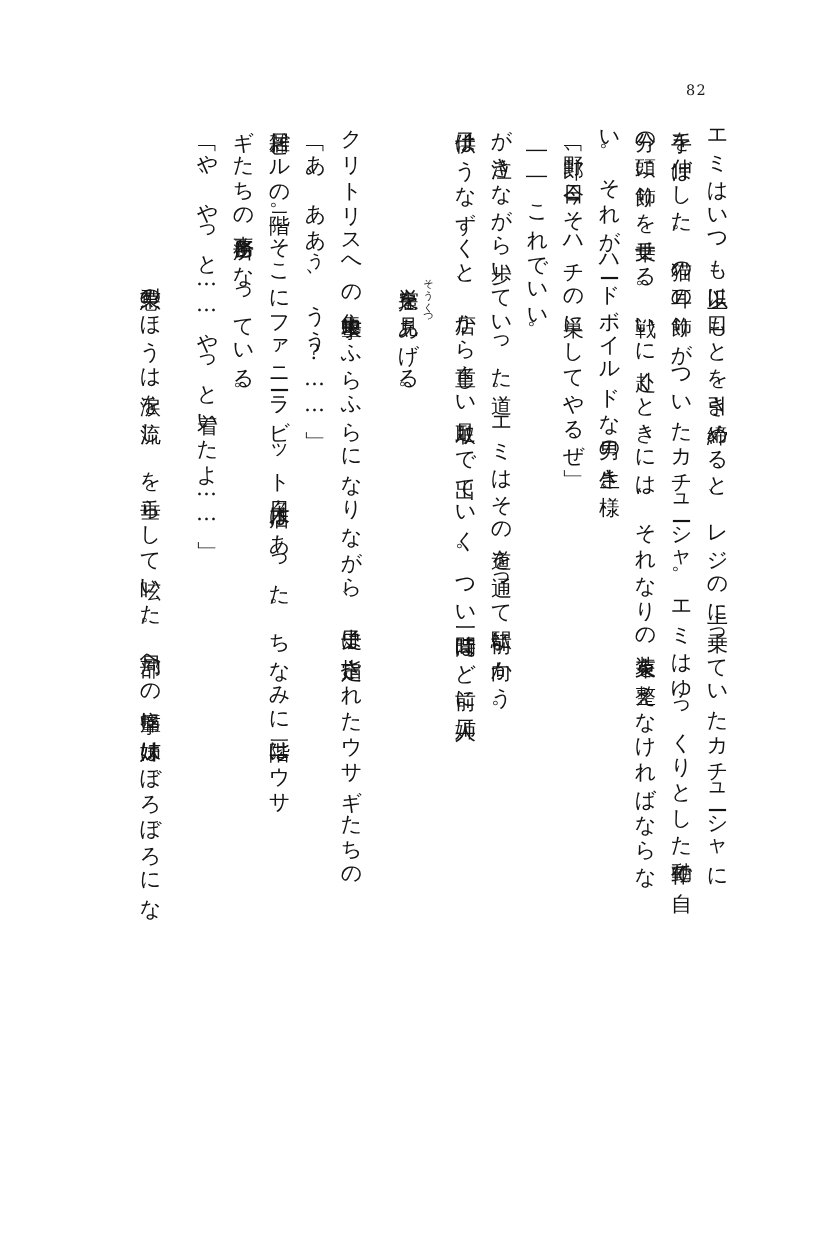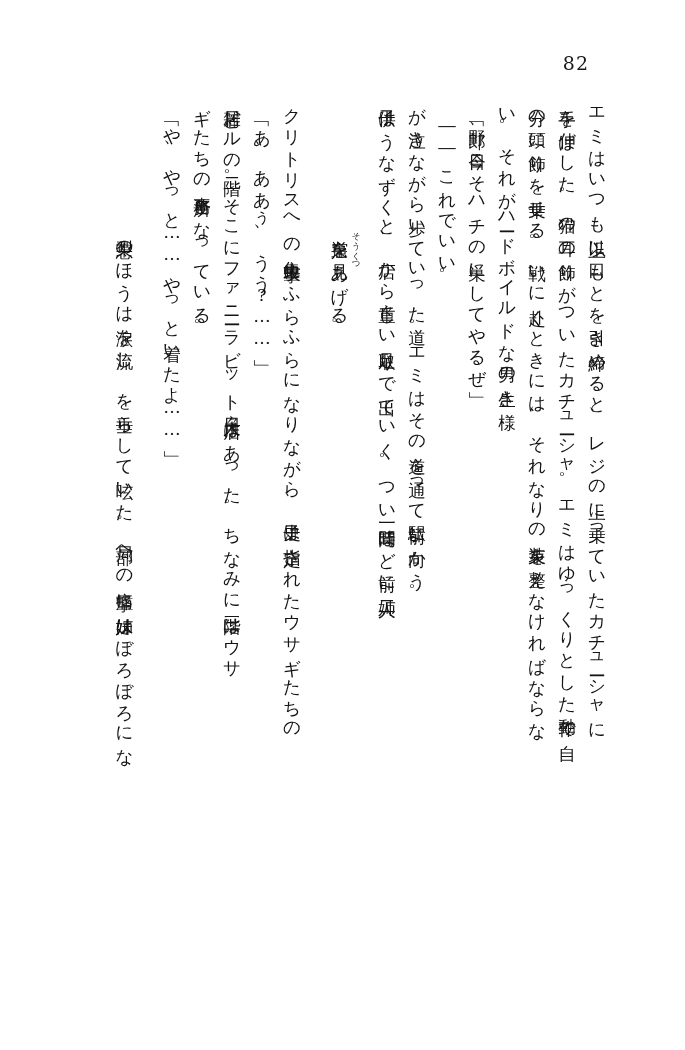--- a/index.html
+++ b/index.html
@@ -18,23 +18,23 @@
   .page {
     position: relative;
     width: 685px;
     height: 1050px;
     background: #ffffff;
   }
 
   
   .page-number {
     position: absolute;
-    top: 52px;
+    top: 68px;
     right: 96px;
-    font-size: 19px;
+    font-size: 12px;
     letter-spacing: 1px;
     color: #1a1a1a;
     font-family: "DejaVu Serif", "Liberation Serif", serif;
     text-align: center;
   }
 
   
   .textblock {
     position: absolute;
     top: 96px;

